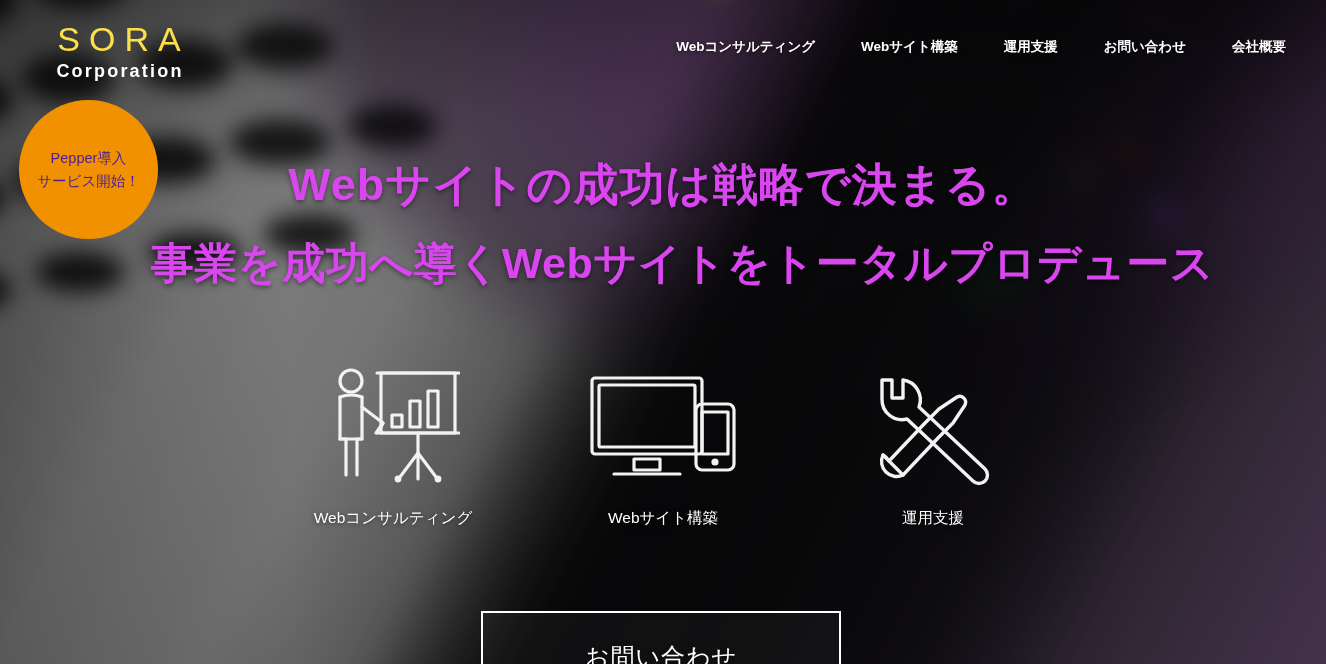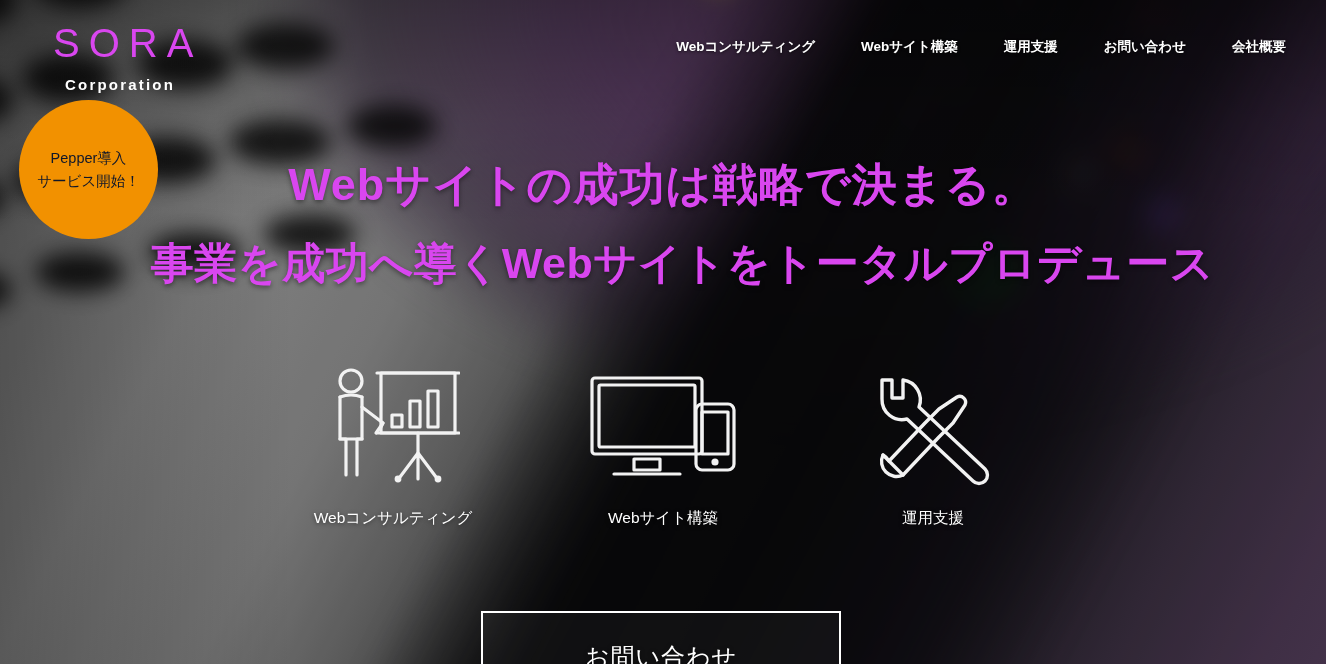--- a/index.html
+++ b/index.html
@@ -103,43 +103,43 @@
       linear-gradient(180deg, rgba(0,0,0,.34) 0%, rgba(0,0,0,.10) 18%, rgba(0,0,0,0) 34%),
       linear-gradient(90deg, rgba(0,0,0,.30) 0%, rgba(0,0,0,0) 22%),
       rgba(0,0,0,.18);
   }
 
   
   .content { position:relative; z-index:5; width:100%; height:100%; }
 
   .logo { position:absolute; left:44px; top:22px; text-align:center; width:150px; }
   .logo-main {
-    font-size:40px; letter-spacing:9px; color:#d946ef; font-weight:300;
+    font-size:34px; letter-spacing:9px; color:#fde047; font-weight:300;
     line-height:1.05; text-indent:9px;
   }
   .logo-sub {
-    font-size:15px; letter-spacing:2.2px; color:#fff; font-weight:700;
-    margin-top:12px; text-indent:2px;
+    font-size:18px; letter-spacing:2.2px; color:#fff; font-weight:700;
+    margin-top:3px; text-indent:2px;
   }
 
   .nav { position:absolute; right:30px; top:34px; display:flex; align-items:center; }
   .nav-item {
     color:#fff; font-size:13.5px; font-weight:700;
     padding:4px 10px; margin-left:26px; cursor:pointer; white-space:nowrap;
     text-shadow:0 1px 3px rgba(0,0,0,.6);
   }
   .nav-item:first-child { margin-left:0; }
 
   .badge {
     position:absolute; left:19px; top:100px;
     width:139px; height:139px; border-radius:50%;
     display:flex; flex-direction:column; align-items:center; justify-content:center;
     cursor:pointer; line-height:1.55;
   }
-  .badge-line { color:#0f172a; font-size:14.5px; font-weight:400; white-space:nowrap; }
+  .badge-line { color:#4c1d95; font-size:14.5px; font-weight:400; white-space:nowrap; }
 
   .headline { position:absolute; left:0; right:0; top:158px; text-align:center; }
   .headline-line {
     color:#d946ef; font-weight:700; white-space:nowrap;
     text-shadow:0 2px 5px rgba(0,0,0,.45);
   }
   .h-1 { font-size:45px; letter-spacing:1px; line-height:1.18; }
   .h-2 { font-size:43px; letter-spacing:.5px; line-height:1.18; margin-top:27px;margin-left:39px; }
 
   .services {

